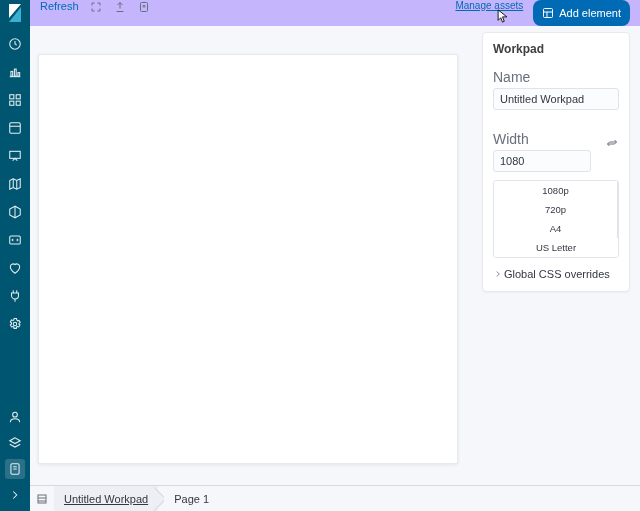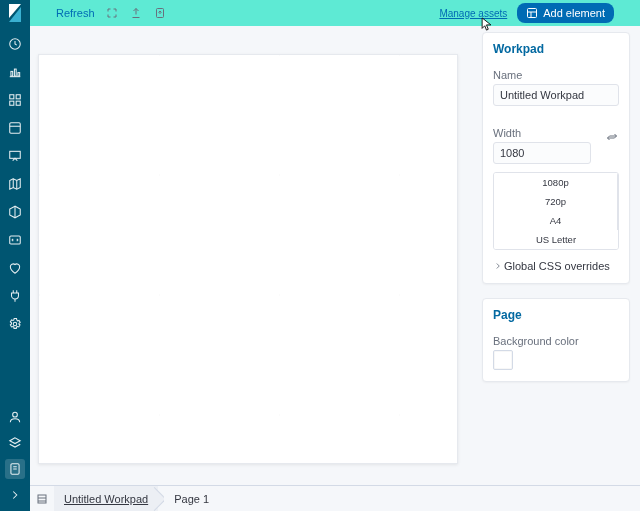--- a/index.html
+++ b/index.html
@@ -10,21 +10,21 @@
   .nav-rail { width: 30px; background: #005571; display: flex; flex-direction: column; align-items: center; color: #fff; padding-top: 2px; }
   .nav-rail .logo { width: 18px; height: 22px; margin-bottom: 6px; display:flex; align-items:center; justify-content:center;}
   .nav-rail .nav-group { display: flex; flex-direction:column; align-items:center; gap:8px; margin-top:4px;}
   .nav-rail .nav-bottom { margin-top: auto; display:flex; flex-direction:column; align-items:center; gap:6px; margin-bottom:6px;}
   .nav-icon { width: 20px; height: 20px; display:flex; align-items:center; justify-content:center; opacity:.9; border-radius:3px;}
   .nav-icon.active { background: rgba(255,255,255,.18); }
   .nav-icon svg { stroke:#fff; }
 
   
   .main-col { flex: 1; display:flex; flex-direction:column; min-width:0;}
-  .toolbar { height: 26px; display:flex; align-items:center; padding: 0 26px; gap:10px; background:#5eead4;}
+  .toolbar { height: 26px; display:flex; padding: 0 10px; gap:10px; background:#c4b5fd;}
   .toolbar .refresh { color:#006bb4; font-size:11px; }
   .toolbar .tb-icon { width:14px; height:14px; display:flex; align-items:center; justify-content:center; color:#69707d;}
   .toolbar .spacer { flex:1; }
   .toolbar .manage { color:#006bb4; text-decoration: underline; font-size:10px; position:relative;}
   .cursor { position:absolute; left:42px; top:9px; }
   .btn-primary { background:#006bb4; color:#fff; border-radius:8px; padding:4px 9px; display:flex; align-items:center; gap:5px; font-size:11px;}
   .btn-primary svg { stroke:#fff;}
 
   .workarea { flex:1; display:flex; min-height:0;}
   .canvas-scroll { flex:1; overflow:auto; padding: 28px 8px 8px 8px; }
@@ -32,22 +32,22 @@
       background-image: linear-gradient(155deg, rgba(0,0,0,.015) 1px, transparent 1px 60px),
                         linear-gradient(25deg, rgba(0,0,0,.015) 1px, transparent 1px 60px);
       background-size: 120px 120px; }
   .canvas-scroll::-webkit-scrollbar { height:9px; width:9px;}
   .canvas-scroll::-webkit-scrollbar-track { background:#eceff4;}
   .canvas-scroll::-webkit-scrollbar-thumb { background:#c9cdd6; border-radius:5px;}
 
   
   .panel { width: 168px; padding: 6px 10px 10px 10px; display:flex; flex-direction:column; gap:14px; overflow-y:auto;}
   .card { background:#fff; border:1px solid #e6e9ee; border-radius:4px; box-shadow: 0 1px 2px rgba(0,0,0,.04); padding:9px 10px 11px 10px;}
-  .card h3 { font-size:12px; font-weight:600; color:#0369a1; margin-bottom:8px;}
-  .field-label { font-size:11px; color:#69707d; margin-bottom:3px; display:block;margin-top:13px;}
+  .card h3 { font-size:12px; font-weight:600; color:#404040; margin-bottom:8px;}
+  .field-label { font-size:14px; color:#69707d; margin-bottom:3px; display:block;margin-top:13px;}
   .text-input { width:100%; border:1px solid #e0e3ea; background:#fbfcfd; border-radius:3px; padding:4px 6px; font-size:11px; color:#343741;}
   .dims-row { display:flex; align-items:flex-end; gap:14px; margin-top:8px;}
   .dims-row .col { flex:1;}
   .swap { width:14px; height:14px; align-self:center; margin-bottom:5px; display:flex; align-items:center; justify-content:center;}
   .preset-row { display:flex; gap:0; margin-top:8px; border:1px solid #e0e3ea; border-radius:3px; overflow:hidden;flex-direction:column;}
   .preset-row button { flex:1; background:#fff; border:none; border-right:1px solid #e0e3ea; padding:4px 0; font-size:9.5px; color:#343741; cursor:pointer;}
   .preset-row button:last-child{ border-right:none;}
   .accordion { display:flex; align-items:center; gap:1px; margin-top:10px; font-size:11px; color:#343741;}
   .swatch { width:20px; height:20px; border:1px solid #d3dae6; background:#fff; border-radius:2px; box-shadow: inset 0 0 0 1px rgba(0,0,0,.03);}
 
@@ -241,25 +241,20 @@
             <button>US Letter</button>
           </div>
           <div class="accordion">
             <svg width="10" height="10" viewBox="0 0 24 24" fill="none" stroke="#69707d" stroke-width="2">
                 <path d="M9 6l6 6-6 6"></path>
               </svg>
             <span>Global CSS overrides</span>
           </div>
         </div>
 
-        <div class="card">
-          <h3>Page</h3>
-          <label class="field-label">Background color</label>
-          <div class="swatch" style="background:#ffffff"></div>
-        </div>
       </div>
     </div>
 
     <div class="bottom-bar">
       <div class="bar-btn">
         <svg width="12" height="12" viewBox="0 0 24 24" fill="none" stroke="#69707d" stroke-width="2">
             <rect x="4" y="4" width="16" height="16"></rect>
             <path d="M4 10h16M4 16h16"></path>
           </svg>
       </div>

